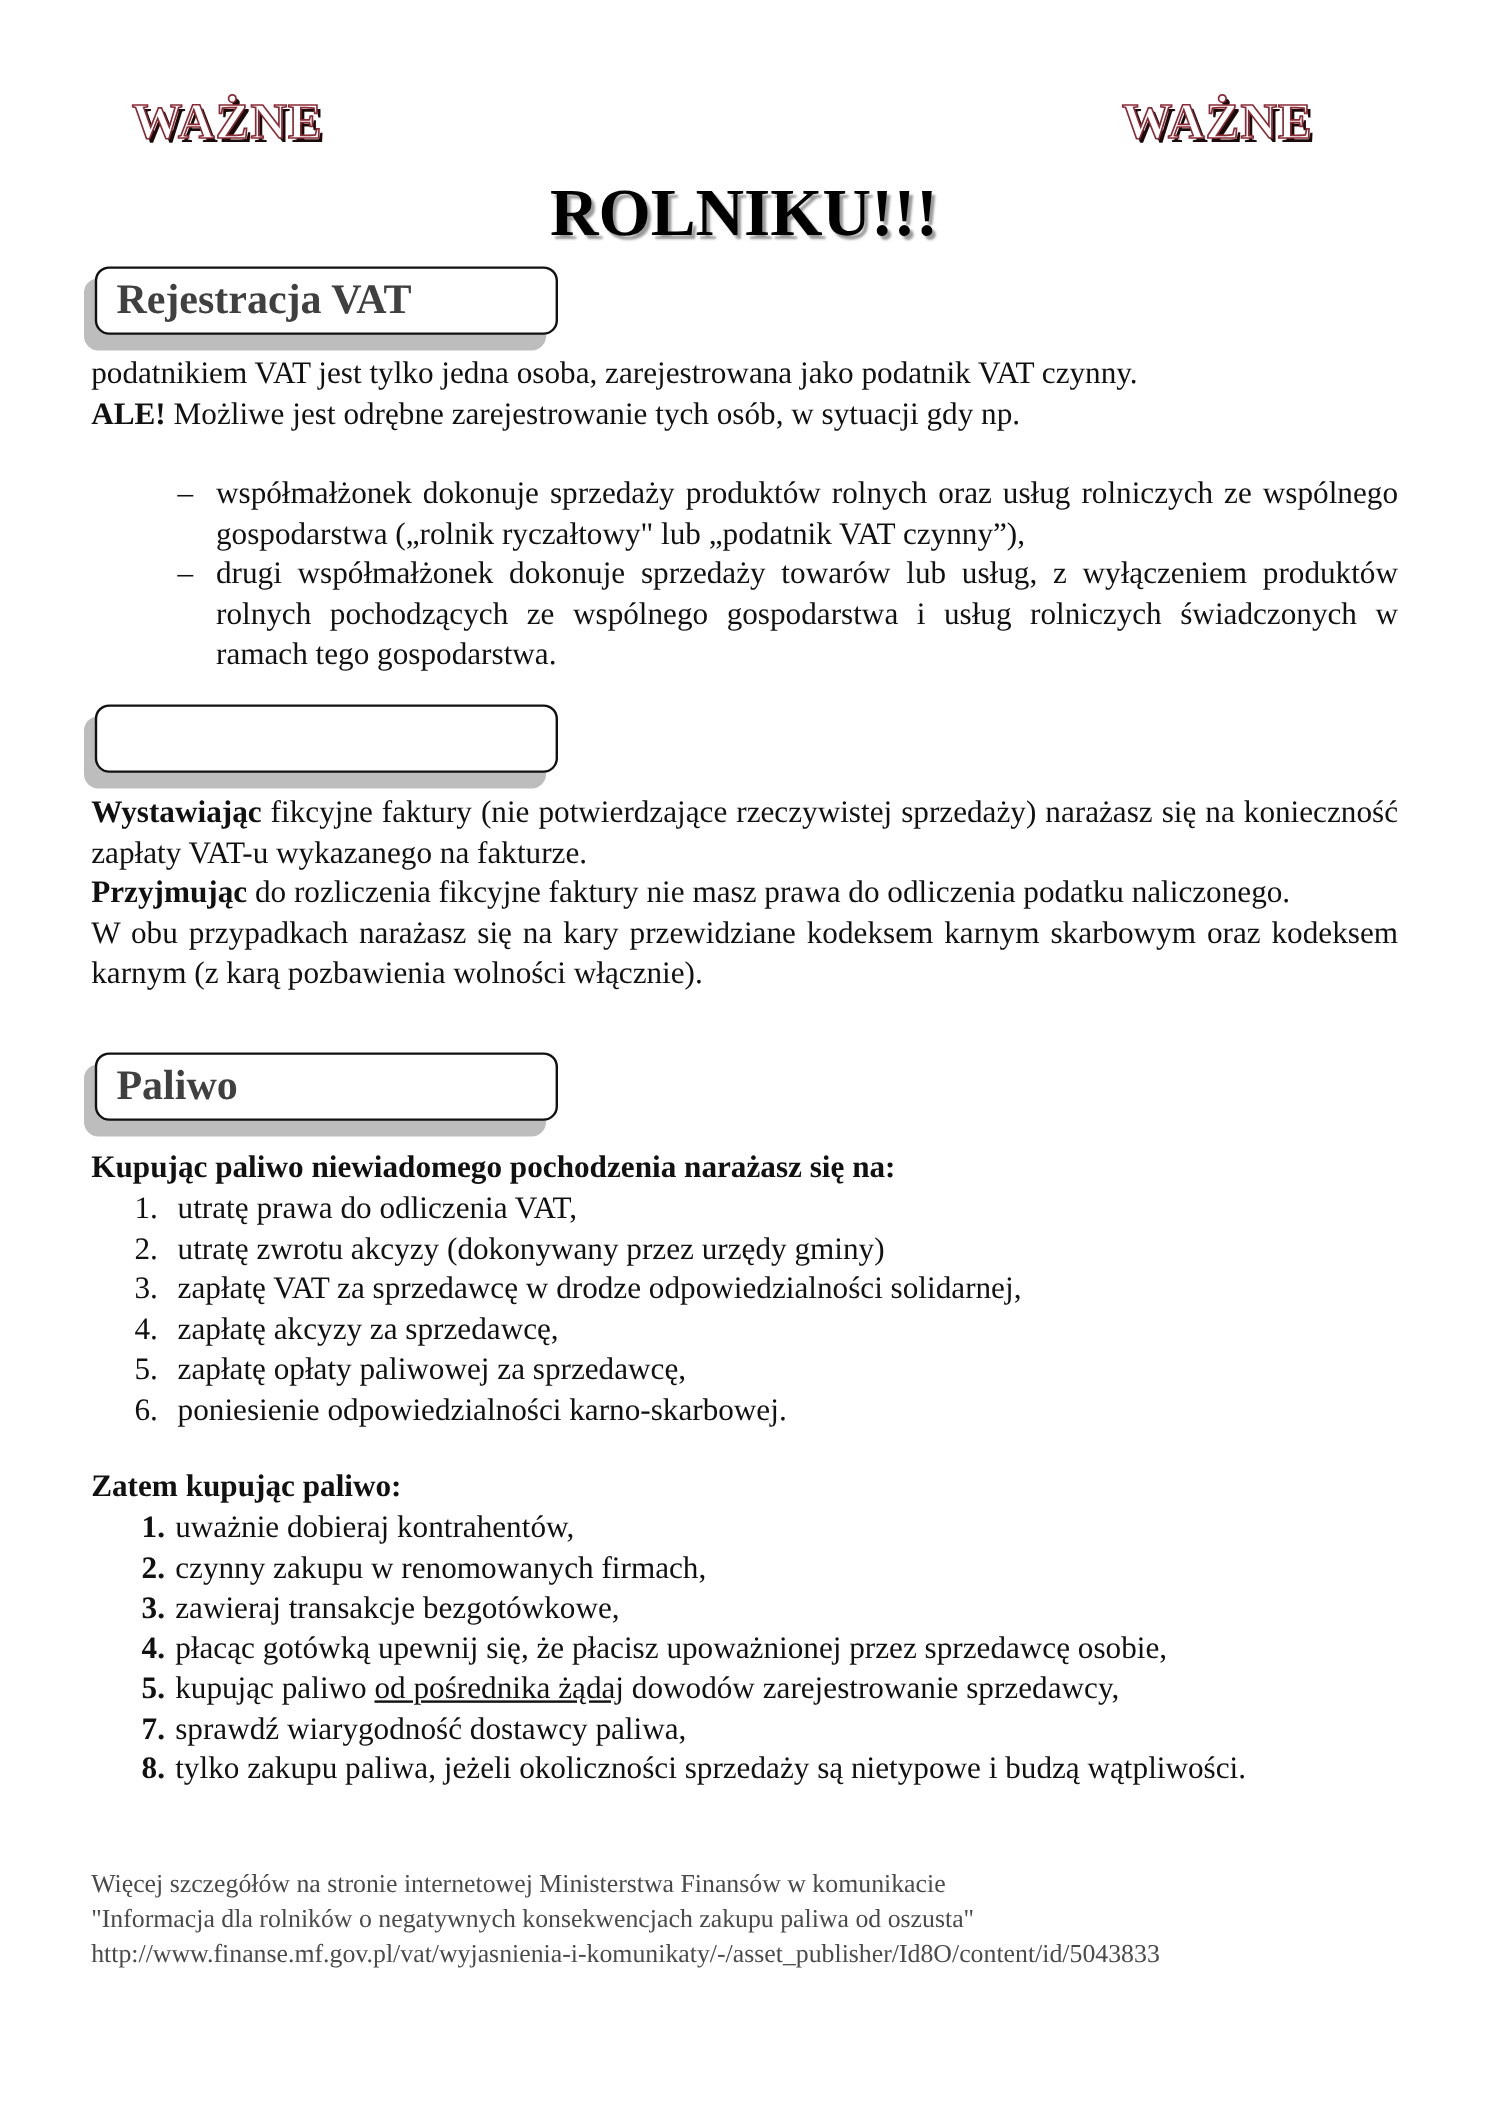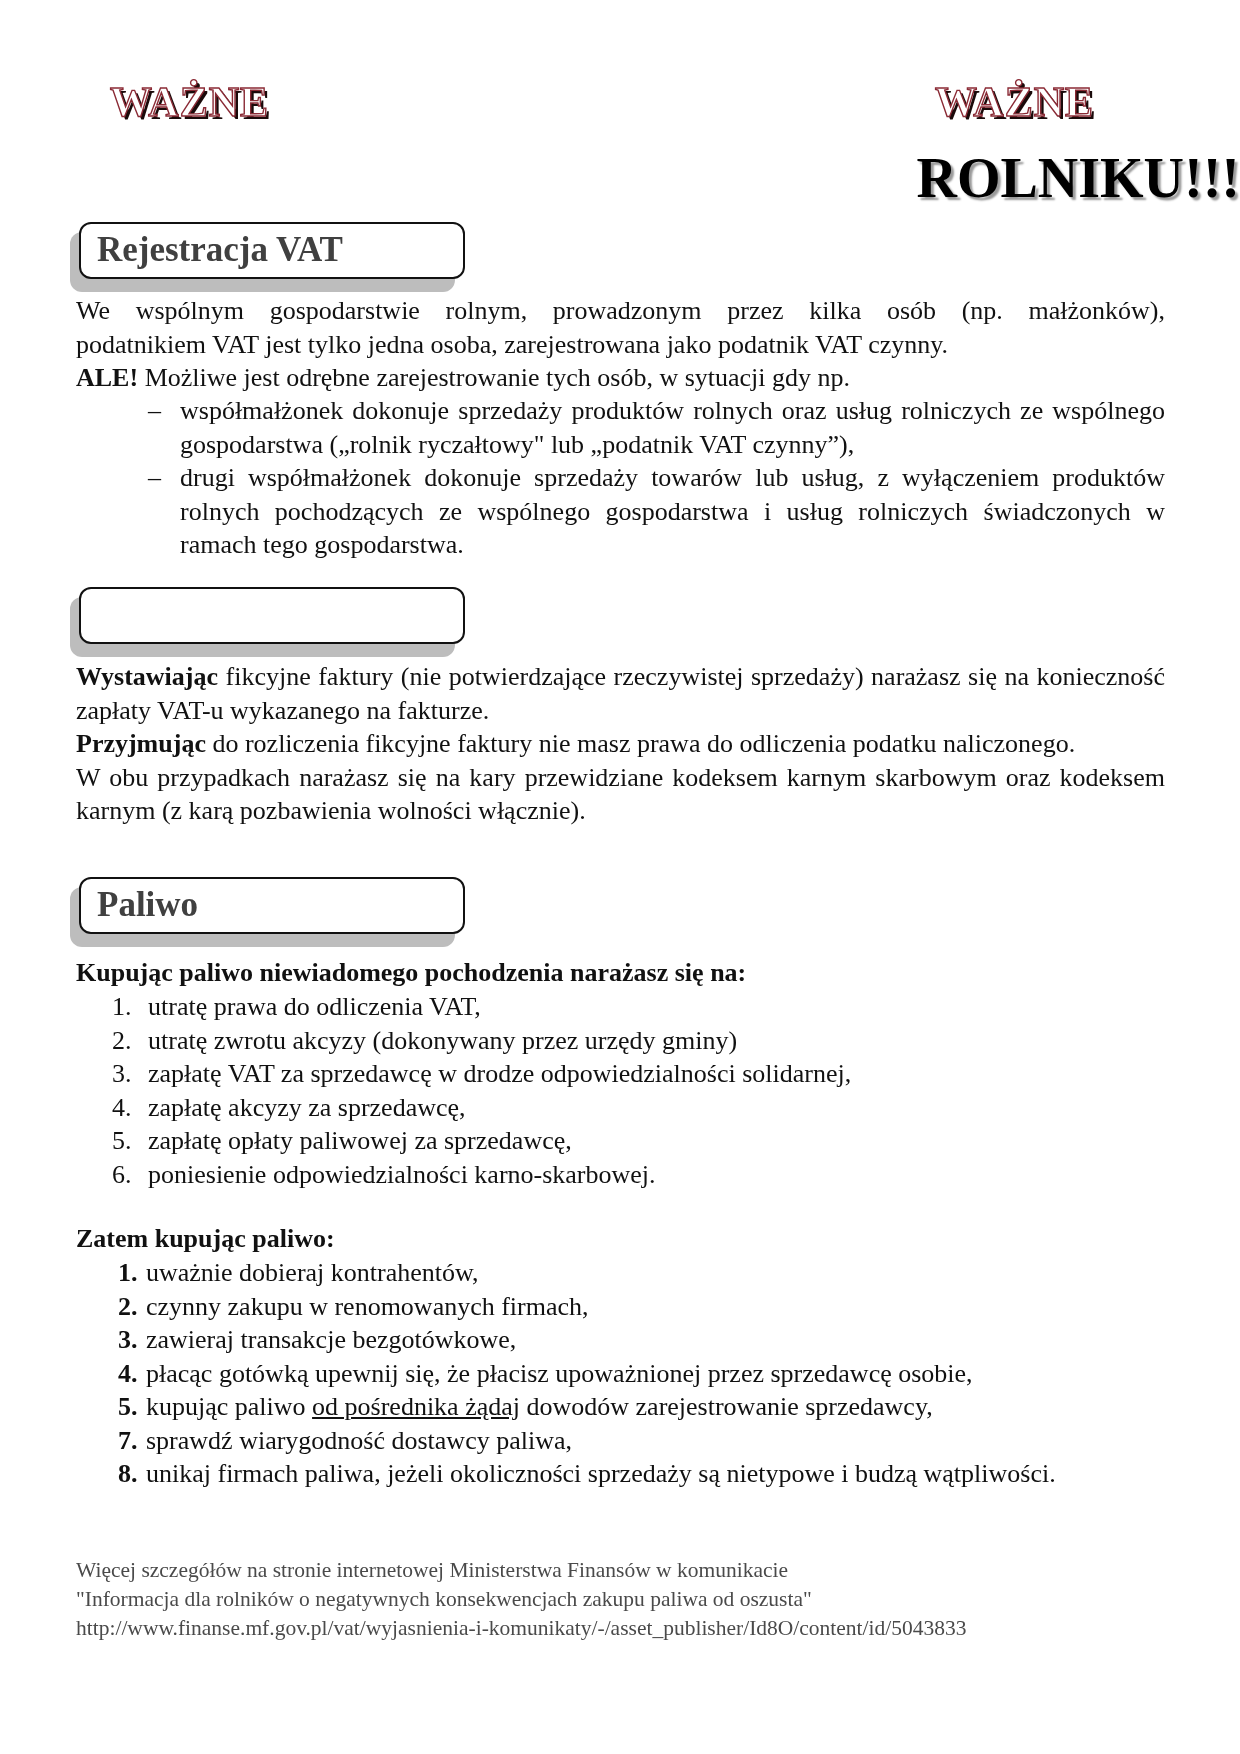--- a/index.html
+++ b/index.html
@@ -10,21 +10,21 @@
   .wazne {
     position: absolute; top: 78px;
     font-family: "Liberation Serif", serif; font-size: 42px; font-weight: bold;
     letter-spacing: 1px; color: #ffffff;
     -webkit-text-stroke: 1.4px #8a2a35;
     text-shadow: 3px 3px 0 #1a0a0a;
   }
   .wazne.left { left: 110px; }
   .wazne.right { left: 935px; }
   .title {
-    position: absolute; top: 146px; left: 0; width: 1240px; text-align: right;
+    position: absolute; top: 146px; left: 0; width: 1240px; text-align: center;
     font-family: "Liberation Serif", serif; font-size: 56px; font-weight: bold;
     color: #000; text-shadow: 3px 3px 2px #9a9a9a; letter-spacing: 0px;
   }
   .section-head { position: absolute; left: 70px; width: 400px; height: 72px; }
   .section-head .shadow {
     position: absolute; left: 0; top: 10px; width: 385px; height: 60px;
     background: #bdbdbd; border-radius: 12px;
   }
   .section-head .box {
     position: absolute; left: 9px; top: 0; width: 386px; height: 57px;
@@ -62,21 +62,20 @@
 <div class="wazne right">WAŻNE</div>
 <div class="title">ROLNIKU!!!</div>
 
 <div class="section-head" style="top:222px;">
   <div class="shadow"></div>
   <div class="box"></div>
   <div class="label">Rejestracja VAT</div>
 </div>
 
 <div class="para" style="top:294px;">
-  <p class="justify-line">We wspólnym gospodarstwie rolnym, prowadzonym przez kilka osób (np. małżonków),</p>
   <p>podatnikiem VAT jest tylko jedna osoba, zarejestrowana jako podatnik VAT czynny.</p>
   <p><span class="b">ALE!</span><span> Możliwe jest odrębne zarejestrowanie tych osób, w sytuacji gdy np.</span></p>
 </div>
 
 <div class="dash-list" style="top:394px;">
   <div class="dash-item">
     <span class="dash">–</span>
     <span>współmałżonek dokonuje sprzedaży produktów rolnych oraz usług rolniczych ze wspólnego gospodarstwa („rolnik ryczałtowy" lub „podatnik VAT czynny”),</span>
   </div>
   <div class="dash-item">
@@ -119,20 +118,20 @@
   <p class="b">Zatem kupując paliwo:</p>
 </div>
 
 <div class="num-list" style="top:1256px; left:118px;">
   <div class="num-item2"><span class="n">1.</span><span>uważnie dobieraj kontrahentów,</span></div>
   <div class="num-item2"><span class="n">2.</span><span>czynny zakupu w renomowanych firmach,</span></div>
   <div class="num-item2"><span class="n">3.</span><span>zawieraj transakcje bezgotówkowe,</span></div>
   <div class="num-item2"><span class="n">4.</span><span>płacąc gotówką upewnij się, że płacisz upoważnionej przez sprzedawcę osobie,</span></div>
   <div class="num-item2"><span class="n">5.</span><span>kupując paliwo </span><span class="u">od pośrednika żądaj</span><span> dowodów zarejestrowanie sprzedawcy,</span></div>
   <div class="num-item2"><span class="n">7.</span><span>sprawdź wiarygodność dostawcy paliwa,</span></div>
-  <div class="num-item2"><span class="n">8.</span><span>unikaj firmach paliwa, jeżeli okoliczności sprzedaży są nietypowe i budzą wątpliwości.</span></div>
+  <div class="num-item2"><span class="n">8.</span><span>tylko zakupu paliwa, jeżeli okoliczności sprzedaży są nietypowe i budzą wątpliwości.</span></div>
 </div>
 
 <div class="footer">
   <div>Więcej szczegółów na stronie internetowej Ministerstwa Finansów w komunikacie</div>
   <div>"Informacja dla rolników o negatywnych konsekwencjach zakupu paliwa od oszusta"</div>
   <div>http://www.finanse.mf.gov.pl/vat/wyjasnienia-i-komunikaty/-/asset_publisher/Id8O/content/id/5043833</div>
 </div>
 
 </body></html>

